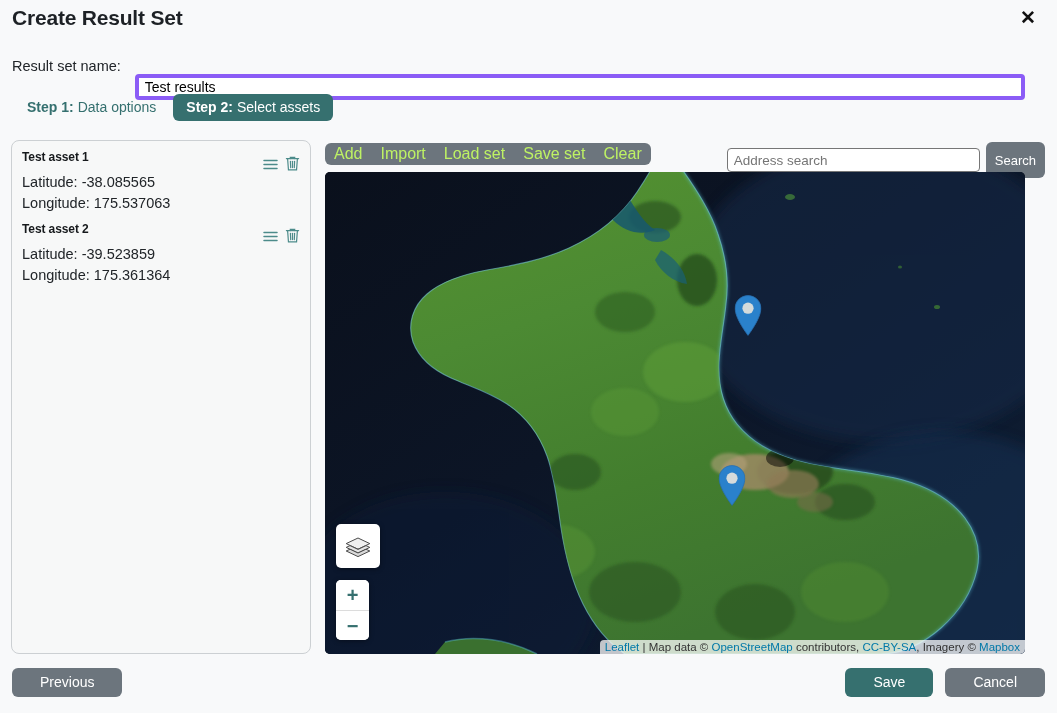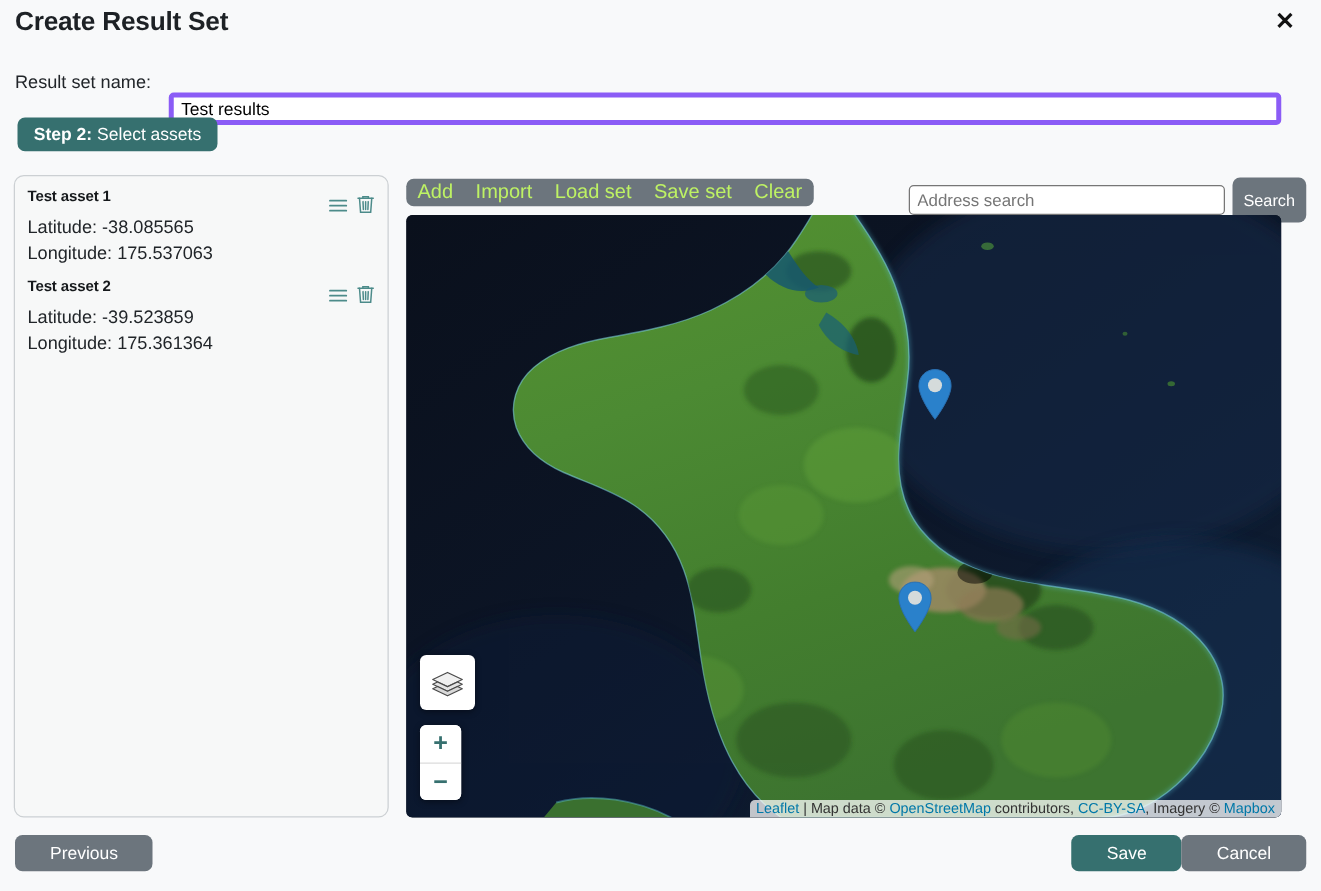--- a/index.html
+++ b/index.html
@@ -250,35 +250,39 @@
     padding: 7px 28px;
     cursor: pointer;
     font-family: "Liberation Sans", sans-serif;
     line-height: 1.1;
   }
   .btn-gray { background: #6c757d; }
   .btn-teal { background: #36706f; }
   .footer-left { position: absolute; left: 12px; top: 668px; }
   .footer-right {
     position: absolute; right: 12px; top: 668px;
-    display: flex; gap: 0;
+    display: flex; gap: 12px;
   }
 </style>
 </head>
 <body>
 
 <div class="page-title">Create Result Set</div>
 <button class="close-btn">✕</button>
 
 <div class="name-row">
   <span class="name-label">Result set name:</span>
   <input class="name-input" type="text" value="Test results" style="">
 </div>
 
 <div class="tabs">
+  <div class="tab tab-inactive">
+    <b>Step 1:</b>
+    <span>Data options</span>
+  </div>
   <div class="tab tab-active">
     <b>Step 2:</b>
     <span>Select assets</span>
   </div>
 </div>
 
 <div class="asset-panel">
 
   <div class="asset-item">
     <div class="asset-head">

